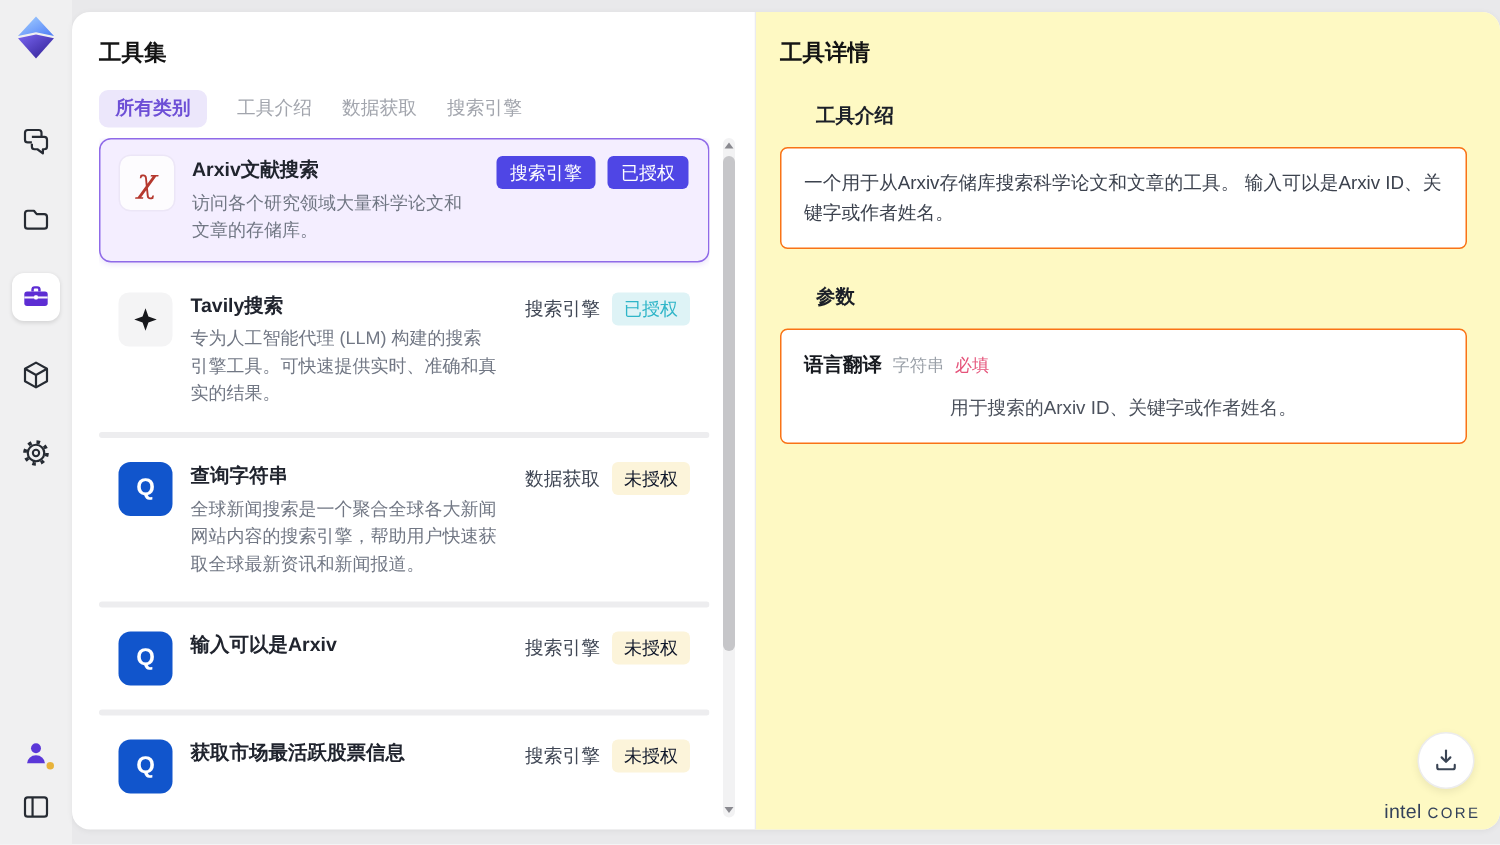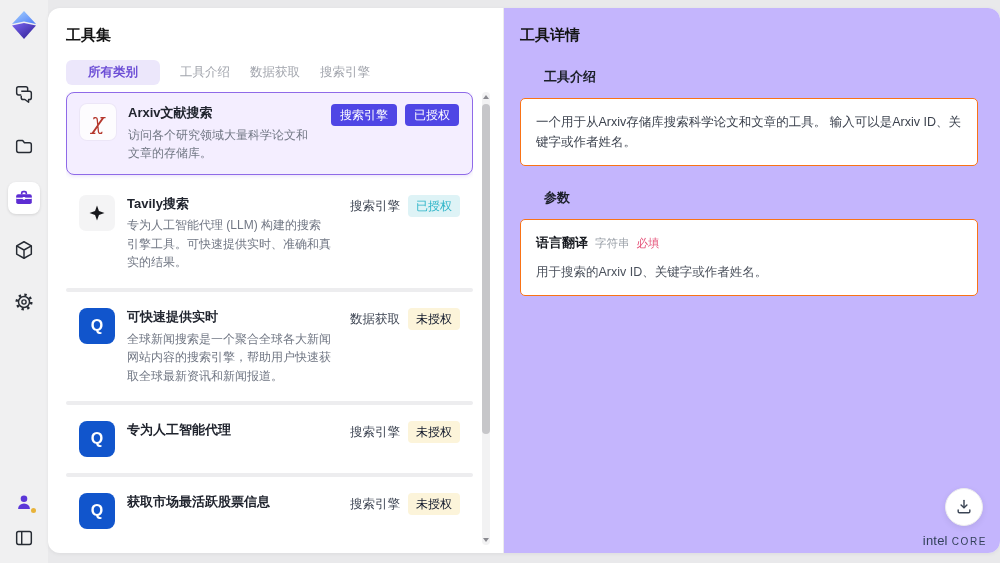--- a/index.html
+++ b/index.html
@@ -35,21 +35,21 @@
     background:#ffffff; border-radius:12px;
     box-shadow:0 1px 4px rgba(0,0,0,.06);
   }
 
   
   .list-panel { position:absolute; left:0; top:0; bottom:0; width:455px; overflow:hidden; }
   .list-head { padding:18px 26px 0 18px; }
   .panel-title { font-size:15px; font-weight:bold; color:#141414; }
   .tabs { display:flex; align-items:center; gap:20px; margin-top:15px; }
   .tab { font-size:12.5px; color:#a2a5ad; cursor:pointer; padding:4px 0; white-space:nowrap; }
-  .tab.active { background:#ece7fb; color:#6d4fd6; padding:4px 22px; border-radius:6px; font-weight:bold; }
+  .tab.active { background:#ece7fb; color:#6d4fd6; padding:4px 11px; border-radius:6px; font-weight:bold; }
 
   .cards { position:absolute; left:18px; right:30px; top:84px; bottom:0; overflow:hidden; }
   .card {
     display:flex; gap:12px; padding:11px 13px; border-radius:8px;
     background:#ffffff; cursor:pointer; align-items:flex-start;
   }
   .card.selected {
     background:#f4eeff;
     border:1.5px solid #8f6ae8;
     box-shadow:0 1px 4px rgba(120,80,220,.18);
@@ -79,35 +79,35 @@
   
   .sb-track { position:absolute; right:13px; top:84px; bottom:8px; width:8px; background:#f2f2f3; border-radius:4px; }
   .sb-thumb { position:absolute; left:0; top:12px; width:8px; height:330px; background:#c6c6c9; border-radius:4px; }
   .sb-arrow { position:absolute; left:1px; width:0; height:0; border-left:3px solid transparent; border-right:3px solid transparent; }
   .sb-up { top:3px; border-bottom:4px solid #8a8a90; }
   .sb-down { bottom:3px; border-top:4px solid #8a8a90; }
 
   
   .detail-panel {
     position:absolute; left:455px; right:0; top:0; bottom:0;
-    background:#c4b5fd; border-left:1px solid #ebebee;
+    background:#fef9c3; border-left:1px solid #ebebee;
     border-radius:0 12px 12px 0; padding:18px 22px 0 16px;
   }
   .detail-title { font-size:15px; font-weight:bold; color:#141414; }
   .section-head { font-size:13px; font-weight:bold; color:#1b1f28; margin-top:23px;margin-left:24px; }
   .info-box {
     margin-top:12px; background:#ffffff; border:1px solid #f97316;
     border-radius:5px; padding:13px 15px; font-size:12.5px; color:#3c424e;
     line-height:1.6;
   }
   .param-line { display:flex; align-items:baseline; gap:7px; }
   .param-name { font-size:13px; font-weight:bold; color:#16191f; }
   .param-type { font-size:11.5px; color:#9aa0a8; }
   .param-required { font-size:11.5px; color:#e5537a; }
-  .param-desc { font-size:12.5px; color:#4b515c; margin-top:8px; }
+  .param-desc { font-size:12.5px; color:#4b515c; margin-top:8px;text-align:center; }
 
   
   .fab {
     position:absolute; right:17px; bottom:37px; width:38px; height:38px;
     border-radius:50%; background:#ffffff; border:1px solid #ececee;
     box-shadow:0 2px 6px rgba(0,0,0,.08);
     display:grid; place-items:center; cursor:pointer;
   }
   .brand { position:absolute; right:13px; bottom:15px; display:flex; align-items:baseline; gap:4px; color:#33415a; }
   .brand-intel { font-size:13px; font-weight:500; letter-spacing:.2px; }
@@ -227,35 +227,35 @@
           <span class="tag tag-plain">搜索引擎</span>
           <span class="tag pill pill-cyan">已授权</span>
         </div>
       </div>
 
       <div class="sep"></div>
 
       <div class="card">
         <div class="tico tico-q">Q</div>
         <div class="card-mid">
-          <div class="card-title">可快速提供实时</div>
+          <div class="card-title">查询字符串</div>
           <div class="card-desc">全球新闻搜索是一个聚合全球各大新闻网站内容的搜索引擎，帮助用户快速获取全球最新资讯和新闻报道。</div>
         </div>
         <div class="card-tags">
           <span class="tag tag-plain">数据获取</span>
           <span class="tag pill pill-yellow">未授权</span>
         </div>
       </div>
 
       <div class="sep"></div>
 
       <div class="card">
         <div class="tico tico-q">Q</div>
         <div class="card-mid">
-          <div class="card-title">专为人工智能代理</div>
+          <div class="card-title">输入可以是Arxiv</div>
         </div>
         <div class="card-tags">
           <span class="tag tag-plain">搜索引擎</span>
           <span class="tag pill pill-yellow">未授权</span>
         </div>
       </div>
 
       <div class="sep"></div>
 
       <div class="card">

